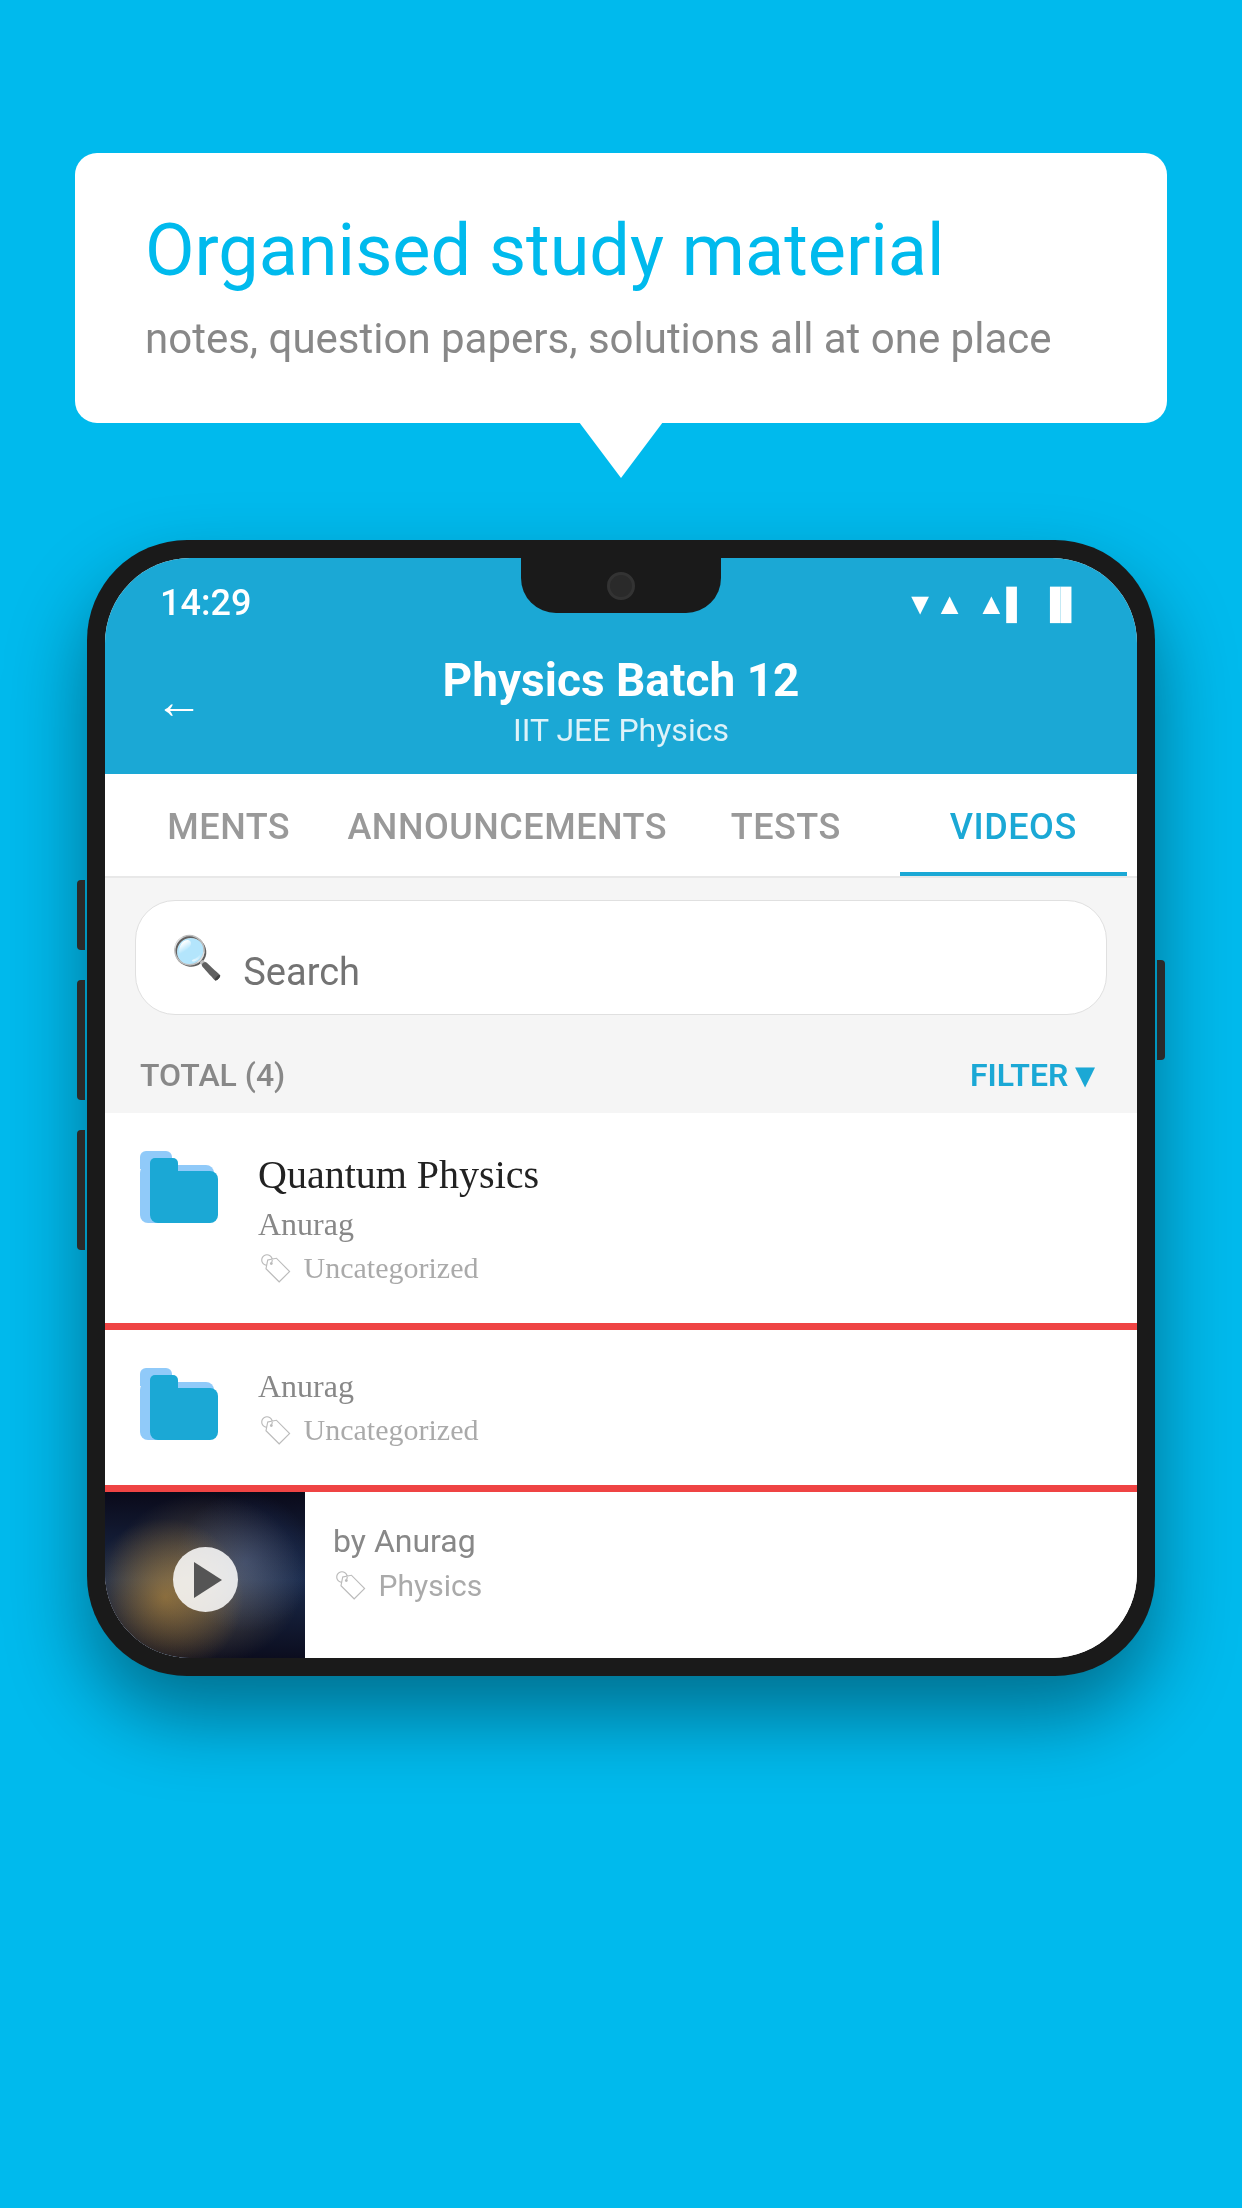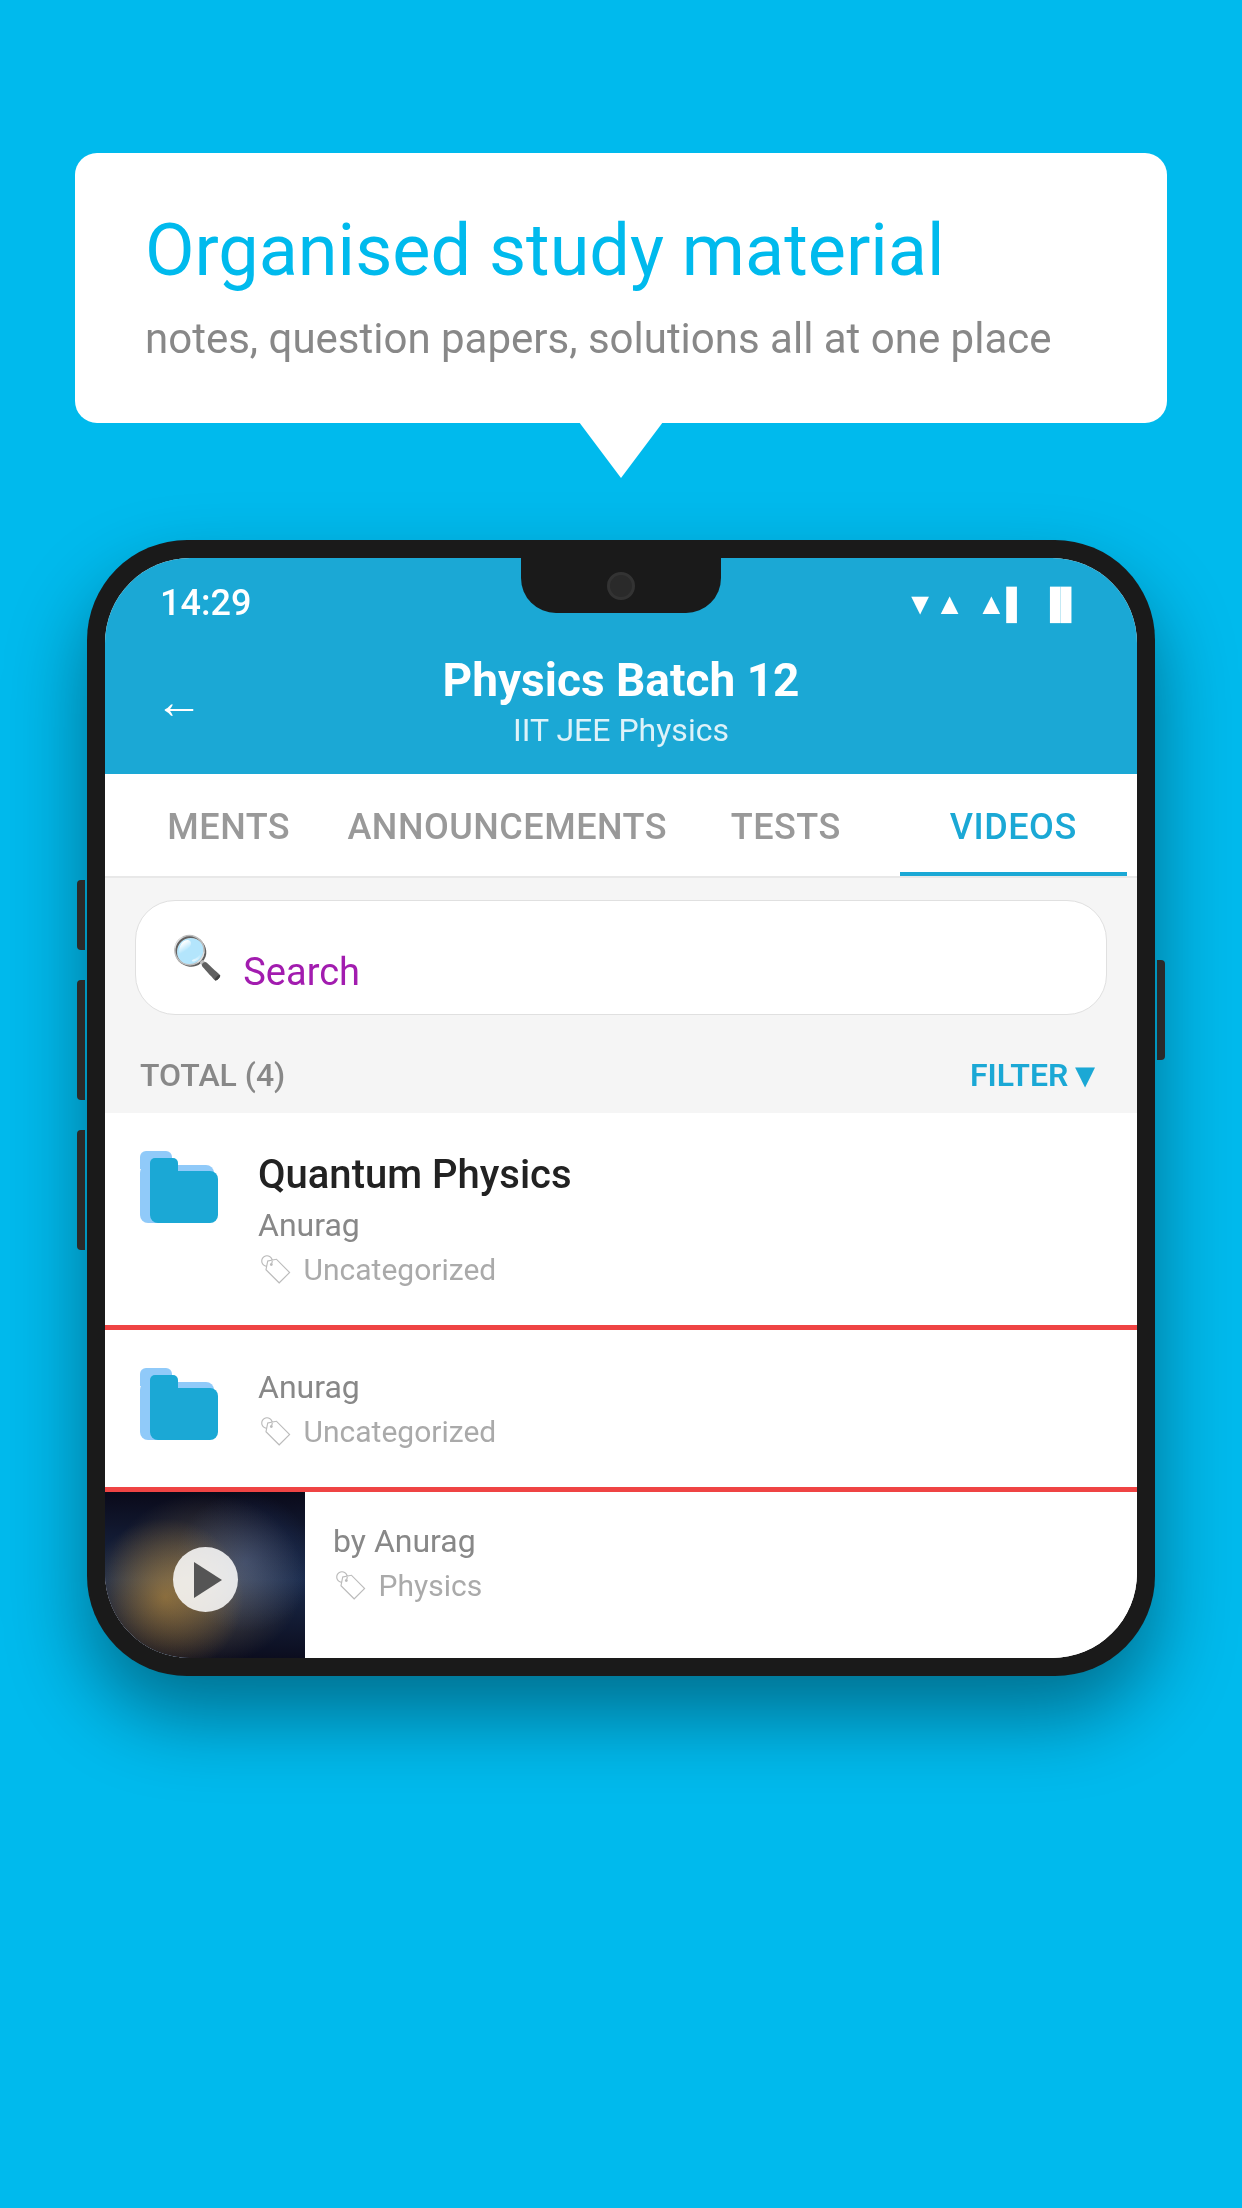--- a/index.html
+++ b/index.html
@@ -188,21 +188,21 @@
       padding: 20px 35px;
       gap: 20px;
       border: 1px solid #e0e0e0;
     }
     .search-icon-svg {
       color: #aaa;
       font-size: 42px;
     }
     .search-text {
       font-size: 38px;
-      color: #a21caf;
+      color: #737373;
       margin-top: 29px;
     }
 
     
     .filter-row {
       background: #f5f5f5;
       padding: 18px 35px;
       display: flex;
       justify-content: space-between;
       align-items: center;
@@ -225,23 +225,24 @@
     }
 
     
     .list-container {
       background: white;
     }
     .list-item {
       display: flex;
       align-items: flex-start;
       padding: 38px 35px;
-      border-bottom: 5px solid #ef4444;
+      border-bottom: 7px solid #ef4444;
       gap: 28px;
       cursor: pointer;
+      font-family: Liberation Serif, serif;
     }
     .item-icon-area {
       width: 90px;
       flex-shrink: 0;
       padding-top: 4px;
     }
     .folder-icon {
       position: relative;
       width: 78px;
       height: 68px;

